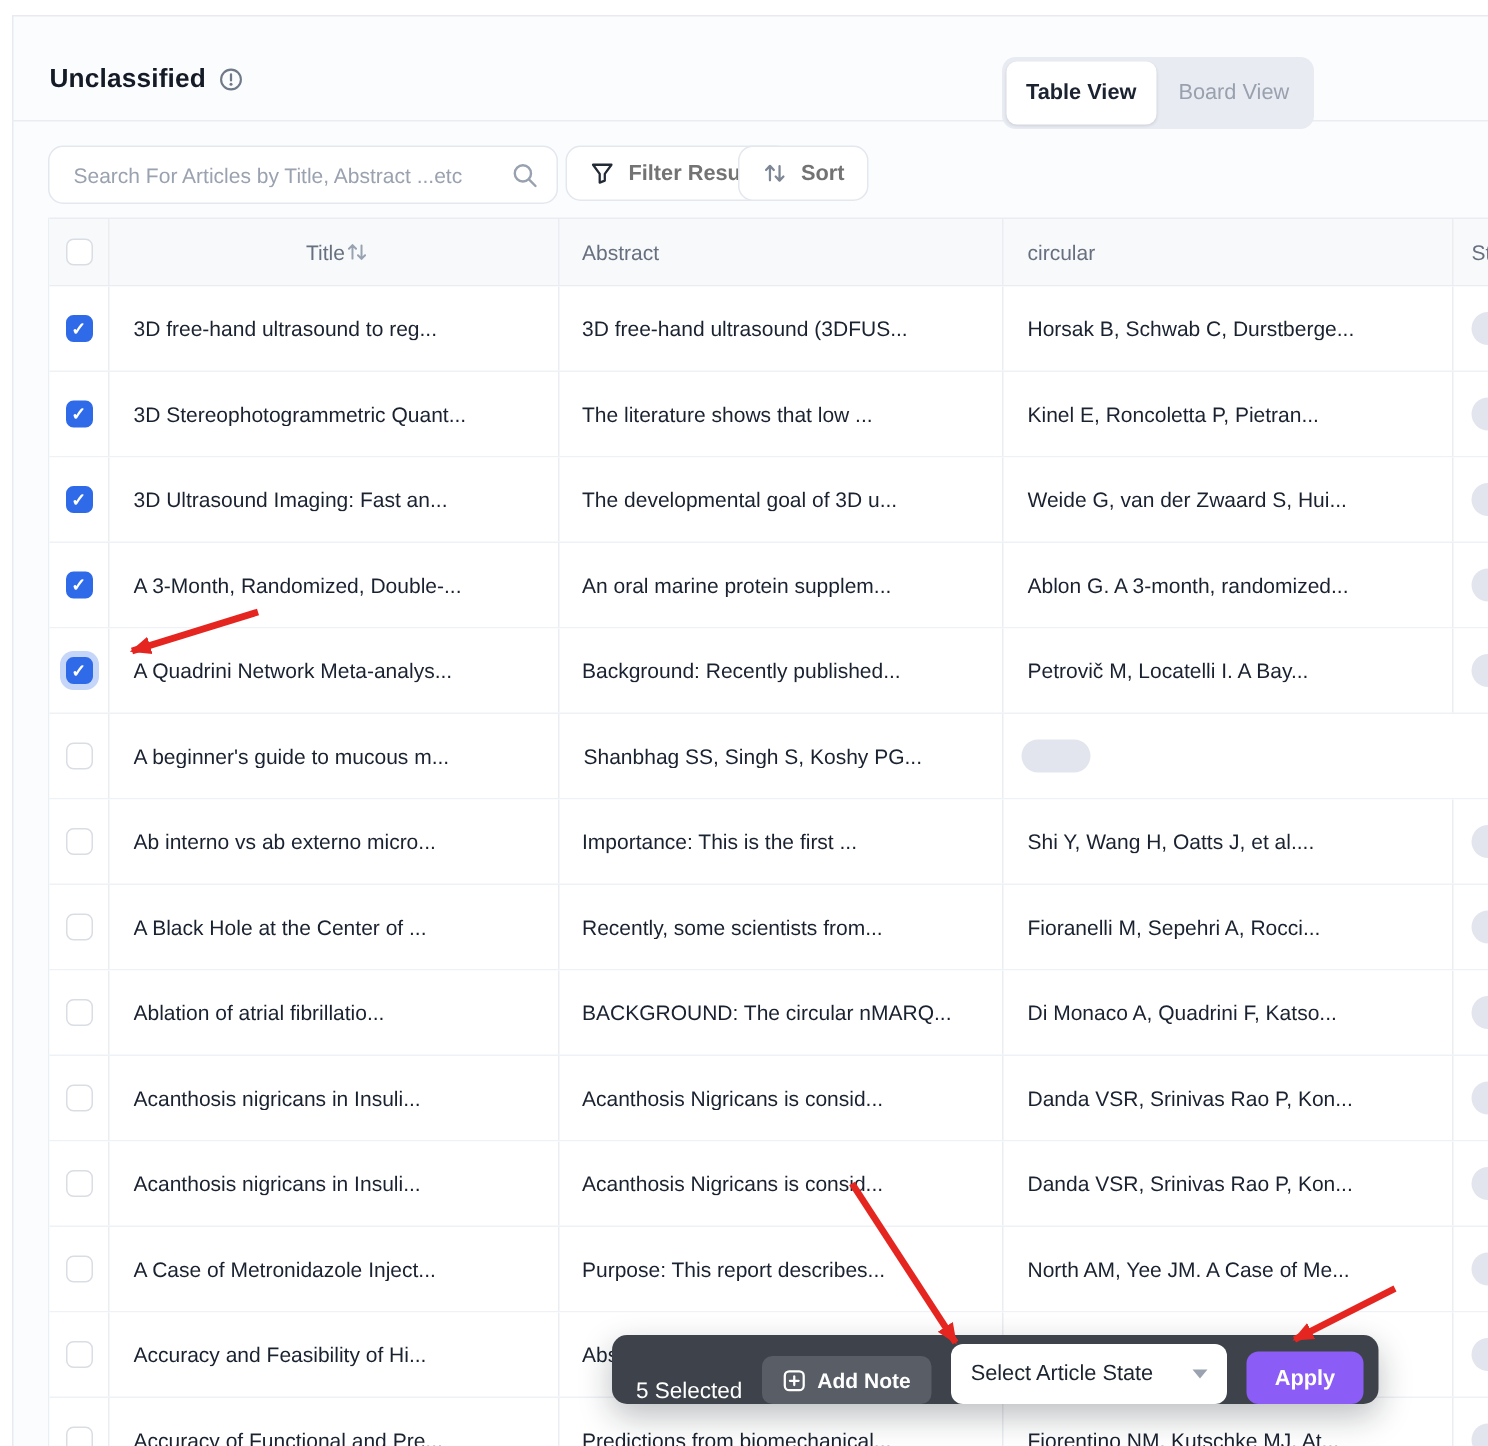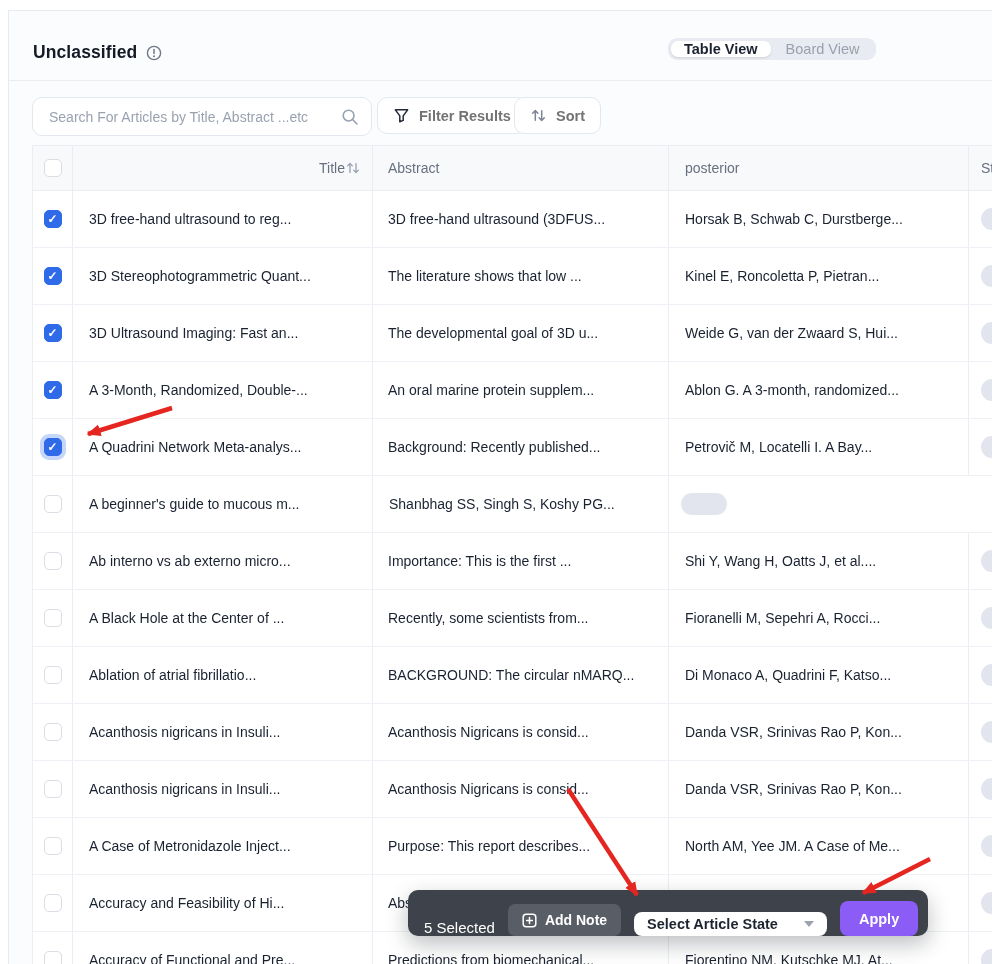--- a/index.html
+++ b/index.html
@@ -5,66 +5,66 @@
   html,body{margin:0;padding:0;width:992px;height:964px;overflow:hidden;background:#ffffff;
     font-family:"Liberation Sans", sans-serif;}
   .page{position:absolute;inset:0;}
   .card{position:absolute;left:8px;top:10px;right:0;bottom:0;background:#fbfcfe;
     border-top:1px solid #e7eaf0;border-left:1px solid #e7eaf0;}
   
   .title-wrap{position:absolute;left:33px;top:42px;display:flex;align-items:center;gap:9px;z-index:2;}
   .page-title{margin:0;font-size:17.5px;font-weight:700;color:#141b26;letter-spacing:.1px;}
   .segmented{position:absolute;left:668px;top:38px;display:flex;align-items:center;gap:2px;
     background:#e9ebf2;border-radius:9px;padding:3px;z-index:2;}
-  .seg{border:none;background:transparent;font-family:inherit;font-size:14.5px;padding:0 13px;
+  .seg{border:none;background:transparent;font-family:inherit;font-size:14.5px;padding:13px 13px;
     border-radius:7px;color:#99a1ae;font-weight:500;cursor:pointer;}
   .seg.active{background:#ffffff;color:#1b2330;font-weight:600;box-shadow:0 1px 2px rgba(20,30,50,.12);}
   .divider{position:absolute;left:8px;top:80px;right:0;height:1px;background:#e9ecf1;z-index:1;}
   
   .search{position:absolute;left:32px;top:97px;width:338px;height:37px;background:#fff;
     border:1px solid #e3e7ee;border-radius:10px;display:flex;align-items:center;z-index:2;}
   .search input{border:none;outline:none;background:transparent;flex:1;margin-left:14px;
     font-family:inherit;font-size:14px;color:#222;}
   .search input::placeholder{color:#9aa2b0;}
   .search .mag{margin-right:12px;flex:0 0 auto;}
   .btn{position:absolute;top:97px;height:37px;background:#fff;border:1px solid #e3e7ee;border-radius:10px;
     display:flex;align-items:center;gap:9px;padding:0 15px;font-family:inherit;font-size:14.5px;
     font-weight:700;color:#737373;cursor:pointer;z-index:2;}
   .btn.filter{left:377px;}
-  .btn.sort{left:514px;}
+  .btn.sort{left:492px;}
   
   .table{position:absolute;left:32px;top:145px;width:1010px;z-index:1;background:#fff;
     border-left:1px solid #ebeef3;}
   .thead,.tr{display:grid;grid-template-columns:40px 300px 296px 300px 74px;}
   .thead{height:44px;background:#f8f9fb;border-top:1px solid #e9ecf1;border-bottom:1px solid #e9ecf1;}
   .tr{height:56px;border-bottom:1px solid #eef1f5;background:#fff;}
   .th,.td{display:flex;align-items:center;border-right:1px solid #eaedf2;min-width:0;}
   .th{color:#67707f;font-size:14px;}
   .th.cb,.td.cb{justify-content:center;}
   .th.title,.td.title{padding-left:16px;}
   .th.abstract,.td.abstract{padding-left:15px;}
   .th.citation,.td.citation{padding-left:16px;}
   .th.state,.td.state{padding-left:12px;border-right:none;}
-  .th.title{justify-content:flex-end;padding-right:11px;}
+  .th.title{justify-content:center;padding-right:11px;}
   .cell-text{font-size:14px;color:#1a2230;white-space:nowrap;overflow:hidden;}
   .checkbox{width:18px;height:18px;border-radius:5px;border:1.5px solid #d9dde4;background:#fff;
     display:flex;align-items:center;justify-content:center;box-sizing:border-box;cursor:pointer;}
   .checkbox.checked{background:#2f6ae8;border-color:#2f6ae8;}
   .checkbox.checked::after{content:"✓";color:#fff;font-size:12px;font-weight:700;line-height:1;}
   .checkbox.focus-ring{box-shadow:0 0 0 4px #c6d6f9;}
   .state-pill{width:46px;height:22px;border-radius:11px;background:#e2e5ee;}
   
   .selbar{position:absolute;left:408px;top:890px;height:46px;background:#3e434b;border-radius:10px;
     display:flex;align-items:flex-end;gap:13px;padding:0 10px 0 16px;z-index:40;
     box-shadow:0 8px 22px rgba(15,20,30,.28);}
   .sel-count{color:#fff;font-size:15px;font-weight:500;white-space:nowrap;}
   .addnote{display:flex;align-items:center;gap:8px;background:#585d66;border:none;border-radius:7px;
     height:32px;padding:0 14px;color:#fff;font-family:inherit;font-size:14px;font-weight:700;cursor:pointer;}
   .state-select{display:flex;align-items:center;gap:26px;background:#fff;border:none;border-radius:8px;
-    height:24px;padding:0 13px;color:#1c2430;font-family:inherit;font-size:14.5px;font-weight:700;cursor:pointer;}
+    height:40px;padding:0 13px;color:#1c2430;font-family:inherit;font-size:14.5px;font-weight:400;cursor:pointer;}
   .caret{width:0;height:0;border-left:5px solid transparent;border-right:5px solid transparent;
     border-top:6px solid #9aa3af;}
   .apply{background:#8b5cf6;border:none;border-radius:8px;height:35px;padding:0 19px;color:#fff;
     font-family:inherit;font-size:14.5px;font-weight:700;cursor:pointer;}
   .overlay{position:absolute;inset:0;z-index:60;pointer-events:none;}
 </style>
 </head>
 <body>
 
 <div class="page">
@@ -128,21 +128,21 @@
           <svg width="16" height="16" viewBox="0 0 17 17">
             <path d="M5.3 13.2 V3.8 M2.8 6.2 L5.3 3.6 L7.8 6.2" fill="none" stroke="#99a2b0" stroke-width="1.4" stroke-linecap="round" stroke-linejoin="round"></path>
             <path d="M11.7 3.8 V13.2 M9.2 10.8 L11.7 13.4 L14.2 10.8" fill="none" stroke="#99a2b0" stroke-width="1.4" stroke-linecap="round" stroke-linejoin="round"></path>
           </svg>
         </span>
       </div>
       <div class="th abstract">
           <span>Abstract</span>
         </div>
       <div class="th citation">
-          <span>posterior</span>
+          <span>circular</span>
         </div>
       <div class="th state">
           <span>State</span>
         </div>
     </div>
     <div>
   <div class="tr">
     <div class="td cb">
             <span class="checkbox checked"></span>
           </div>

